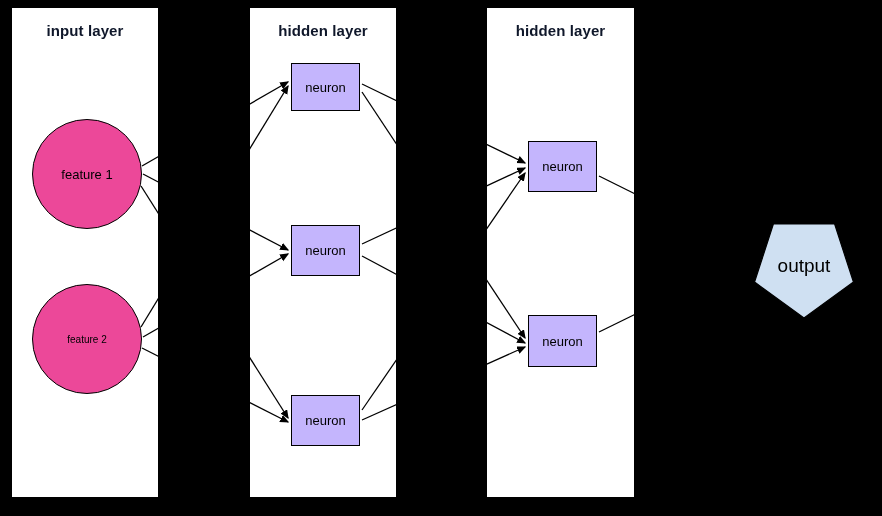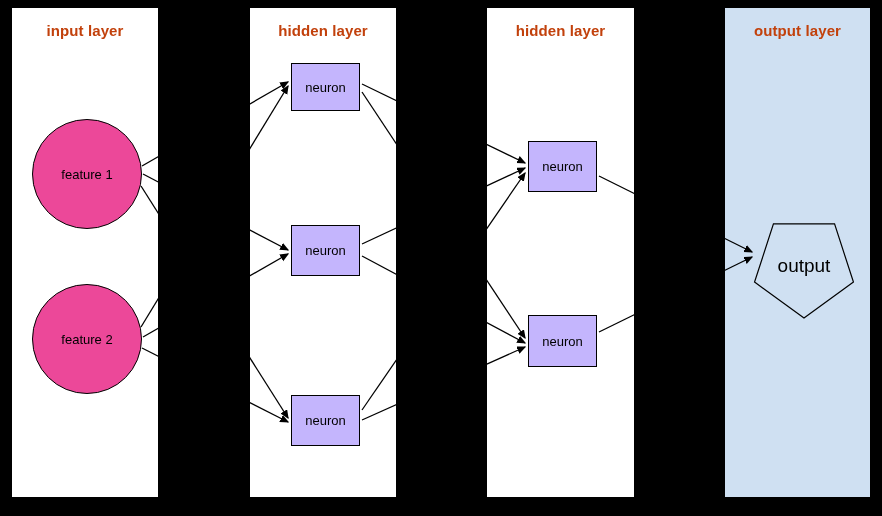--- a/index.html
+++ b/index.html
@@ -27,21 +27,21 @@
   .layer-col.output {
     background: #cfe0f2;
   }
   .layer-title {
     position: absolute;
     left: 0;
     right: 0;
     text-align: center;
     font-size: 15px;
     font-weight: bold;
-    color: #c2410c;
+    color: #0f172a;
     letter-spacing: 0.1px;
   }
   .feature-circle {
     position: absolute;
     box-sizing: border-box;
     border: 1px solid #000000;
     border-radius: 50%;
     background: #ec4899;
   }
   .neuron-box {
@@ -79,23 +79,20 @@
 
   <div class="layer-col" id="col-0" style="left: 12px; top: 8px; width: 146px; height: 489px; background: rgb(255, 255, 255);">
     <div class="layer-title" style="top: 14px;">input layer</div>
   </div>
   <div class="layer-col" id="col-1" style="left: 250px; top: 8px; width: 146px; height: 489px; background: rgb(255, 255, 255);">
     <div class="layer-title" style="top: 14px;">hidden layer</div>
   </div>
   <div class="layer-col" id="col-2" style="left: 487px; top: 8px; width: 147px; height: 489px; background: rgb(255, 255, 255);">
     <div class="layer-title" style="top: 14px;">hidden layer</div>
   </div>
-  <div class="layer-col output" id="col-3" style="left: 725px; top: 8px; width: 145px; height: 489px; background: rgb(207, 224, 242);">
-    <div class="layer-title" style="top: 14px;">output layer</div>
-  </div>
 
   <svg id="edges" viewBox="0 0 882 516">
     <defs>
       <marker id="arrowhead" markerWidth="7" markerHeight="7" refX="6" refY="3" orient="auto" markerUnits="strokeWidth">
         <path d="M0,0 L7,3 L0,6 z" fill="#000000"></path>
       </marker>
     </defs>
     <g id="edge-group" stroke="#000000" stroke-width="1.3" fill="none">
         <line x1="142" y1="166" x2="288" y2="82" marker-end="url(#arrowhead)"></line>
         <line x1="143" y1="174" x2="288" y2="250" marker-end="url(#arrowhead)"></line>
@@ -116,21 +113,21 @@
 
   <div class="gap-mask" id="gap-0" style="left: 158px; top: 0px; width: 92px; height: 516px;"></div>
   <div class="gap-mask" id="gap-1" style="left: 396px; top: 0px; width: 91px; height: 516px;"></div>
   <div class="gap-mask" id="gap-2" style="left: 634px; top: 0px; width: 91px; height: 516px;"></div>
 
   <div id="node-layer">
       <div class="feature-circle" style="left: 32px; top: 119px; width: 110px; height: 110px;">
         <div class="flex-center" style="font-size: 13px;">feature 1</div>
       </div>
       <div class="feature-circle" style="left: 32px; top: 284px; width: 110px; height: 110px;">
-        <div class="flex-center" style="font-size: 13px; text-align: center;">feature 2</div>
+        <div class="flex-center" style="font-size: 10px; text-align: center;">feature 2</div>
       </div>
       <div class="neuron-box" style="left: 291px; top: 63px; width: 69px; height: 48px;">
         <div class="flex-center" style="font-size: 13px;">neuron</div>
       </div>
       <div class="neuron-box" style="left: 291px; top: 225px; width: 69px; height: 51px;">
         <div class="flex-center" style="font-size: 13px;">neuron</div>
       </div>
       <div class="neuron-box" style="left: 291px; top: 395px; width: 69px; height: 51px;">
         <div class="flex-center" style="font-size: 13px;">neuron</div>
       </div>

